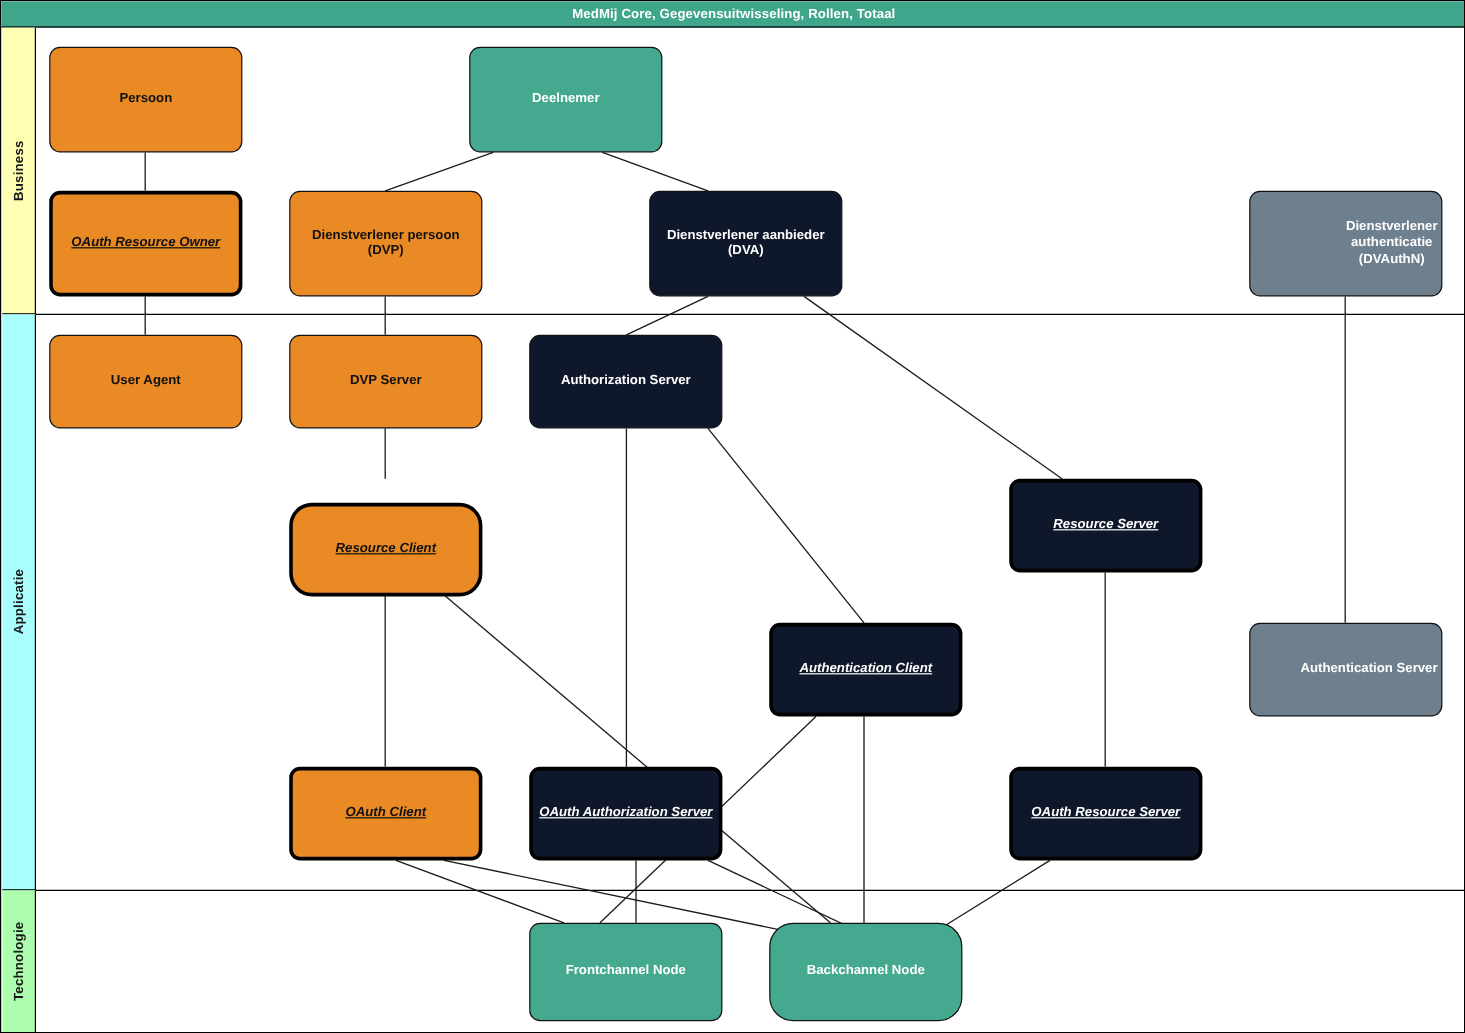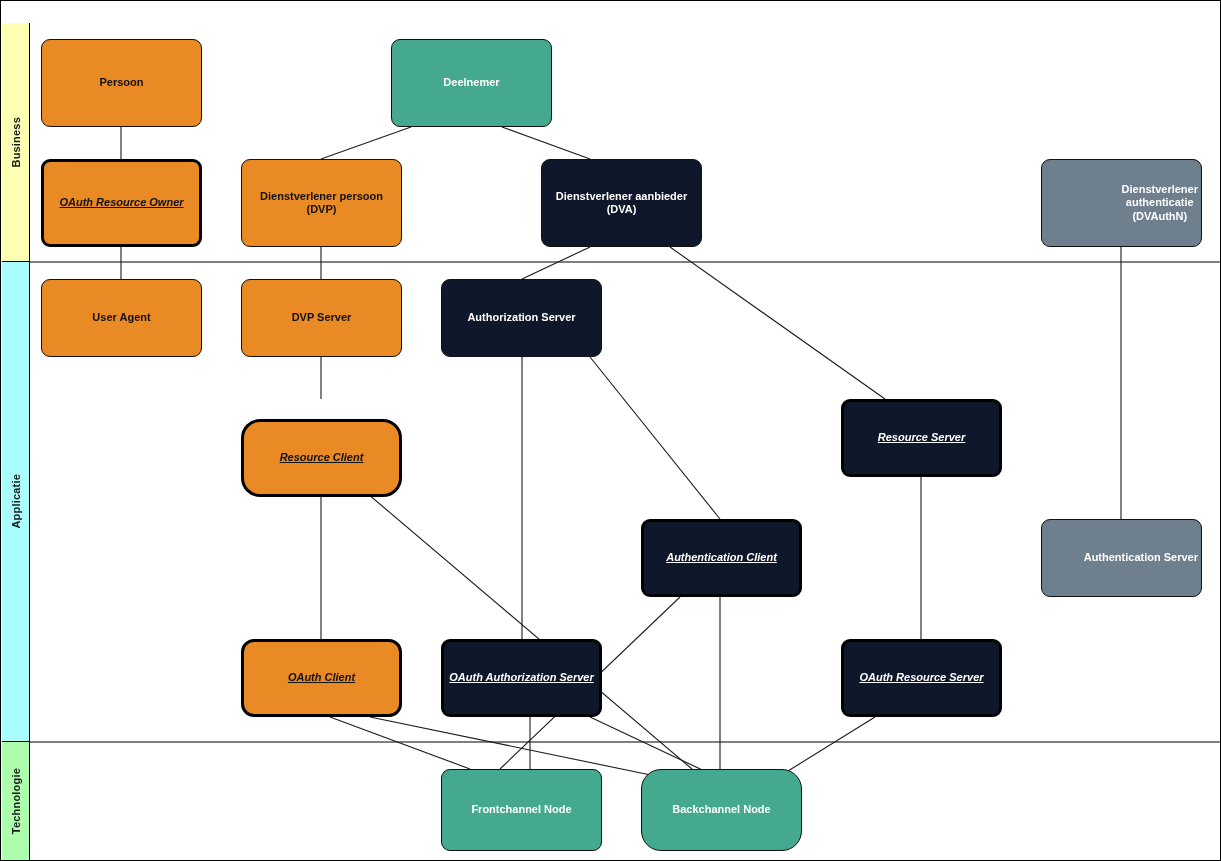--- a/index.html
+++ b/index.html
@@ -106,20 +106,23 @@
     text-decoration: underline;
     font-weight: bold;
   }
   .overflow-label .node-label { white-space: nowrap; }
 </style>
 </head>
 <body>
 
 <div id="app">
 
+  <div id="title-bar">
+    <span class="title-text">MedMij Core, Gegevensuitwisseling, Rollen, Totaal</span>
+  </div>
 
   <div class="layer-band" id="band-business">
     <span class="band-label">Business</span>
   </div>
   <div class="layer-band" id="band-applicatie">
     <span class="band-label">Applicatie</span>
   </div>
   <div class="layer-band" id="band-technologie">
     <span class="band-label">Technologie</span>
   </div>
@@ -187,21 +190,21 @@
         </div>
         <div class="node fill-blue bd-thick emph" style="left: 811px; top: 376px; width: 161px; height: 78px;">
           <span class="node-label">Resource Server</span>
         </div>
         <div class="node fill-blue bd-thick emph" style="left: 611px; top: 496px; width: 161px; height: 78px;">
           <span class="node-label">Authentication Client</span>
         </div>
         <div class="node fill-slate bd-thin" style="left: 1011px; top: 496px; width: 161px; height: 78px;">
           <span class="node-label">Authentication Server</span>
         </div>
-        <div class="node fill-orange bd-thick emph" style="left: 211px; top: 616px; width: 161px; height: 78px; border-radius: 13px;">
+        <div class="node fill-orange bd-thick emph" style="left: 211px; top: 616px; width: 161px; height: 78px;">
           <span class="node-label">OAuth Client</span>
         </div>
         <div class="node fill-blue bd-thick emph overflow-label" style="left: 411px; top: 616px; width: 161px; height: 78px;">
           <span class="node-label">OAuth Authorization Server</span>
         </div>
         <div class="node fill-blue bd-thick emph overflow-label" style="left: 811px; top: 616px; width: 161px; height: 78px;">
           <span class="node-label">OAuth Resource Server</span>
         </div>
         <div class="node fill-teal bd-thin" style="left: 411px; top: 746px; width: 161px; height: 82px;">
           <span class="node-label">Frontchannel Node</span>

